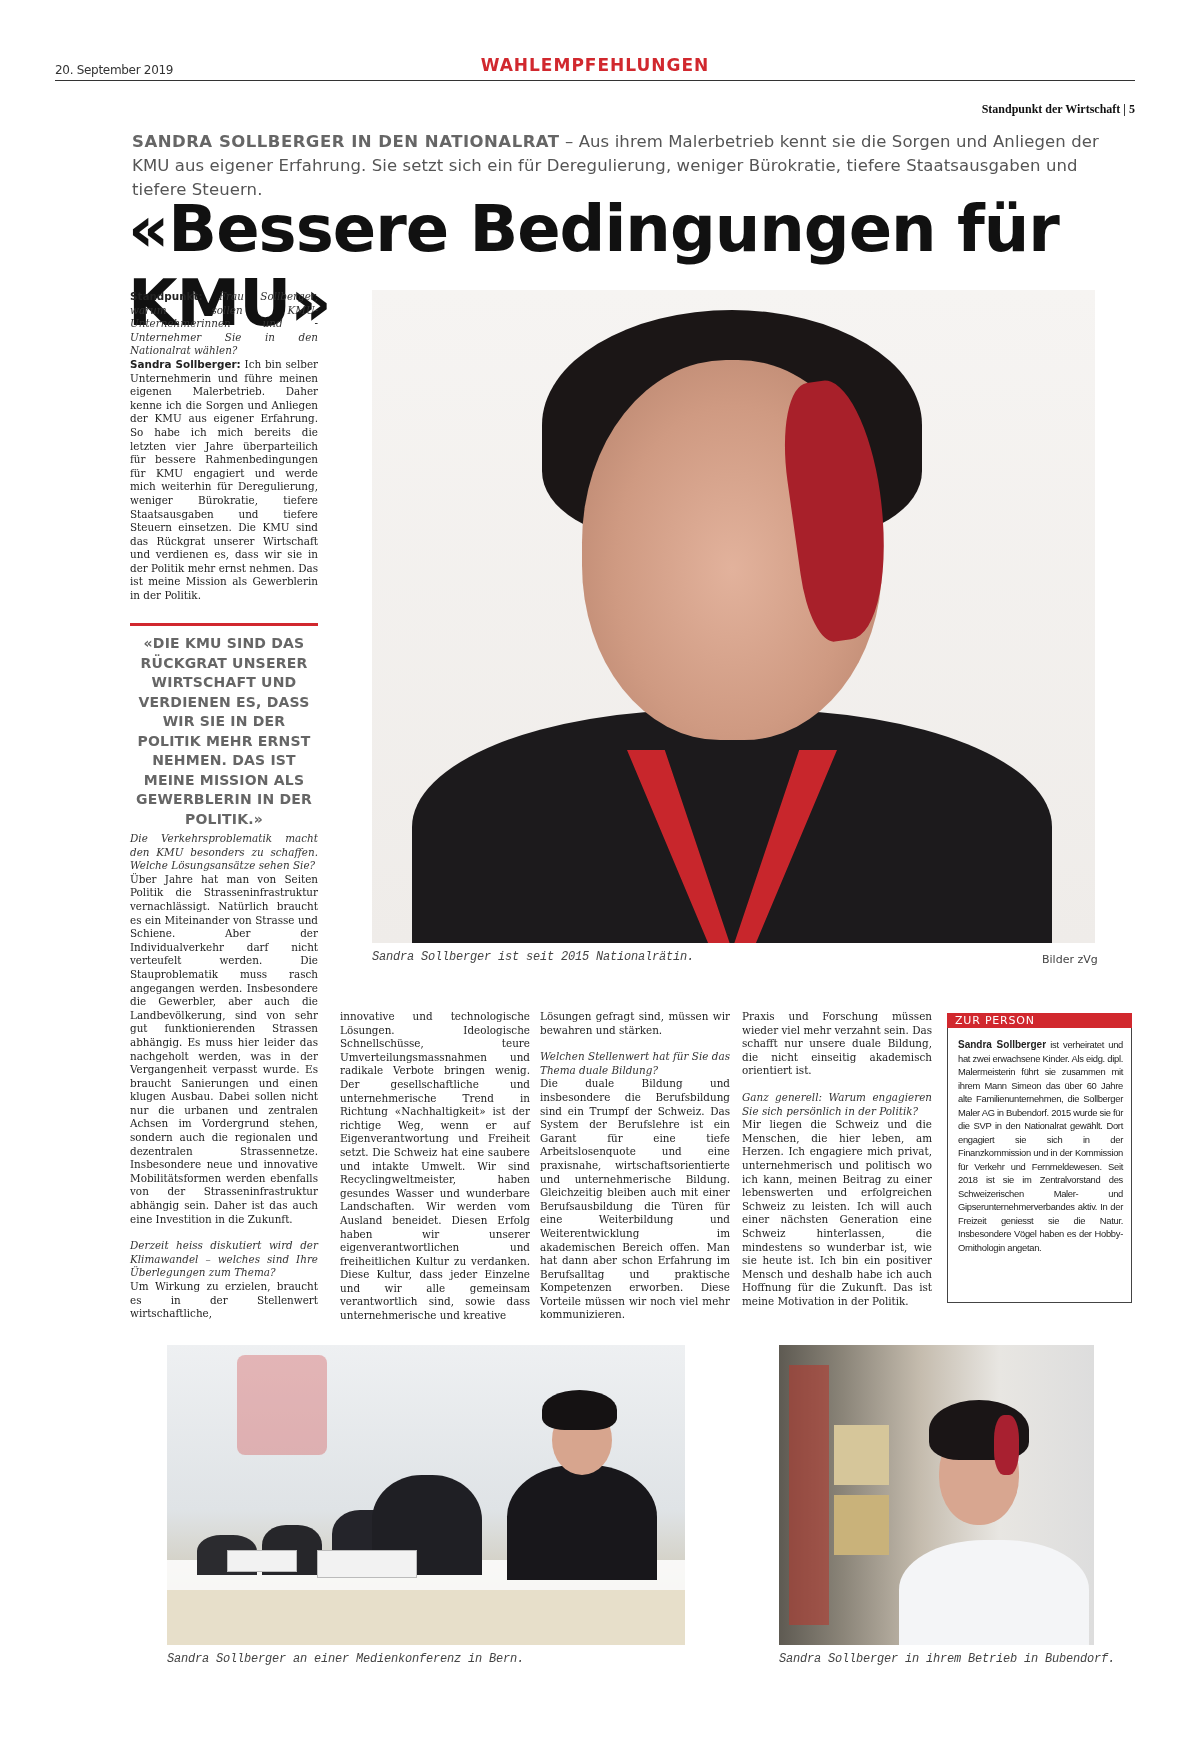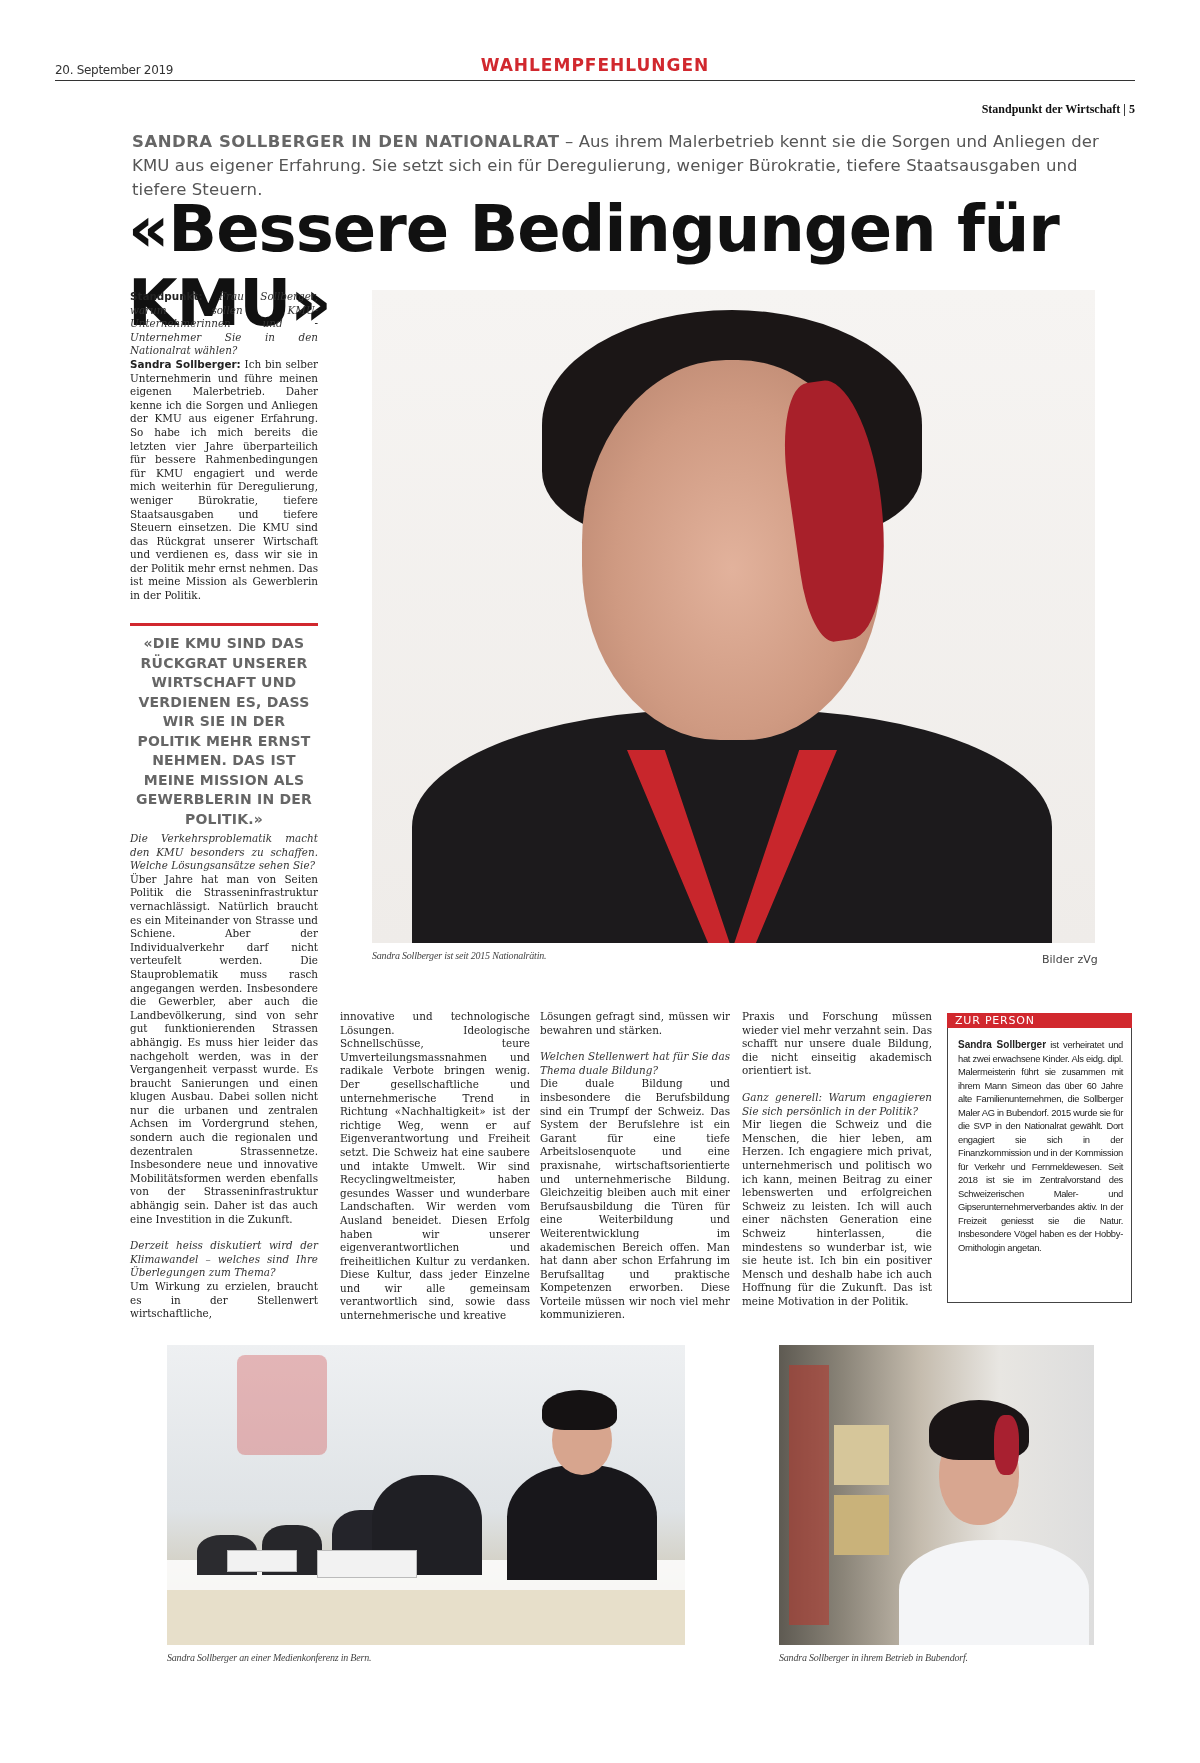--- a/index.html
+++ b/index.html
@@ -20,21 +20,21 @@
   .c1 { left: 130px; top: 290px; width: 188px; }
   .c1b { left: 130px; top: 832px; width: 188px; }
   .pullquote { left: 130px; top: 623px; width: 188px; border-top: 3px solid #d1282e; padding-top: 8px; text-align: center; font-family: "DejaVu Sans", sans-serif; font-weight: bold; font-size: 14px; line-height: 19.5px; color: #666; letter-spacing: 0.2px; }
   .photo-main { left: 372px; top: 290px; width: 723px; height: 653px; background: linear-gradient(180deg, #f6f4f2 0%, #efece9 100%); overflow: hidden; }
   .photo-main .face { position: absolute; left: 210px; top: 70px; width: 300px; height: 380px; border-radius: 48% 48% 46% 46%; background: radial-gradient(ellipse at 50% 55%, #e2b29c 0%, #cf9a82 55%, #b4806a 100%); }
   .photo-main .hair { position: absolute; left: 170px; top: 20px; width: 380px; height: 230px; border-radius: 50% 50% 30% 30%; background: #1b1616; }
   .photo-main .hairred { position: absolute; left: 420px; top: 90px; width: 90px; height: 260px; border-radius: 40% 50% 60% 30%; background: #a8202a; transform: rotate(-8deg); }
   .photo-main .body { position: absolute; left: 40px; top: 420px; width: 640px; height: 260px; border-radius: 45% 45% 0 0; background: #1c1a1c; }
   .photo-main .neck { position: absolute; left: 270px; top: 400px; width: 180px; height: 200px; background: #d9a48c; clip-path: polygon(0 0,100% 0,80% 100%,20% 100%); }
   .photo-main .collar { position: absolute; left: 255px; top: 460px; width: 210px; height: 200px; background: #c8262c; clip-path: polygon(0 0,18% 0,50% 100%,82% 0,100% 0,60% 100%,40% 100%); }
-  .cap { font-family: Liberation Serif, serif; font-style: italic; font-size: 10px; color: #444; letter-spacing: -0.2px; }
+  .cap { font-family: Liberation Mono, monospace; font-style: italic; font-size: 12px; color: #444; letter-spacing: -0.2px; }
   .credit { font-family: "DejaVu Sans", sans-serif; font-size: 11px; color: #444; }
   .c2 { left: 340px; top: 1010px; width: 190px; }
   .c3 { left: 540px; top: 1010px; width: 190px; }
   .c4 { left: 742px; top: 1010px; width: 190px; }
   .infobox { left: 947px; top: 1013px; width: 185px; height: 290px; border: 1.2px solid #444; border-top: none; }
   .infohead { background: #d1282e; color: #fff; font-family: "DejaVu Sans", sans-serif; font-weight: normal; font-size: 11px; letter-spacing: 0.8px; padding: 1px 8px; height: 15px; line-height: 14px; margin-left: -1px; margin-right: -1px; }
   .infotext { padding: 10px 8px 0 10px; font-family: Liberation Sans, sans-serif; font-size: 9.4px; line-height: 13.5px; color: #222; text-align: justify; letter-spacing: -0.3px; }
   .infotext b { font-size: 10px; letter-spacing: 0; }
   .photo-conf { left: 167px; top: 1345px; width: 518px; height: 300px; overflow: hidden; background: linear-gradient(180deg, #eef0f2 0%, #dfe3e6 55%, #cfc9b8 82%, #e9e2cf 100%); }
   .photo-shop { left: 779px; top: 1345px; width: 315px; height: 300px; overflow: hidden; background: linear-gradient(90deg, #5e5a52 0%, #8a8478 20%, #c5bcae 45%, #e8e6e2 70%, #ddd 100%); }

